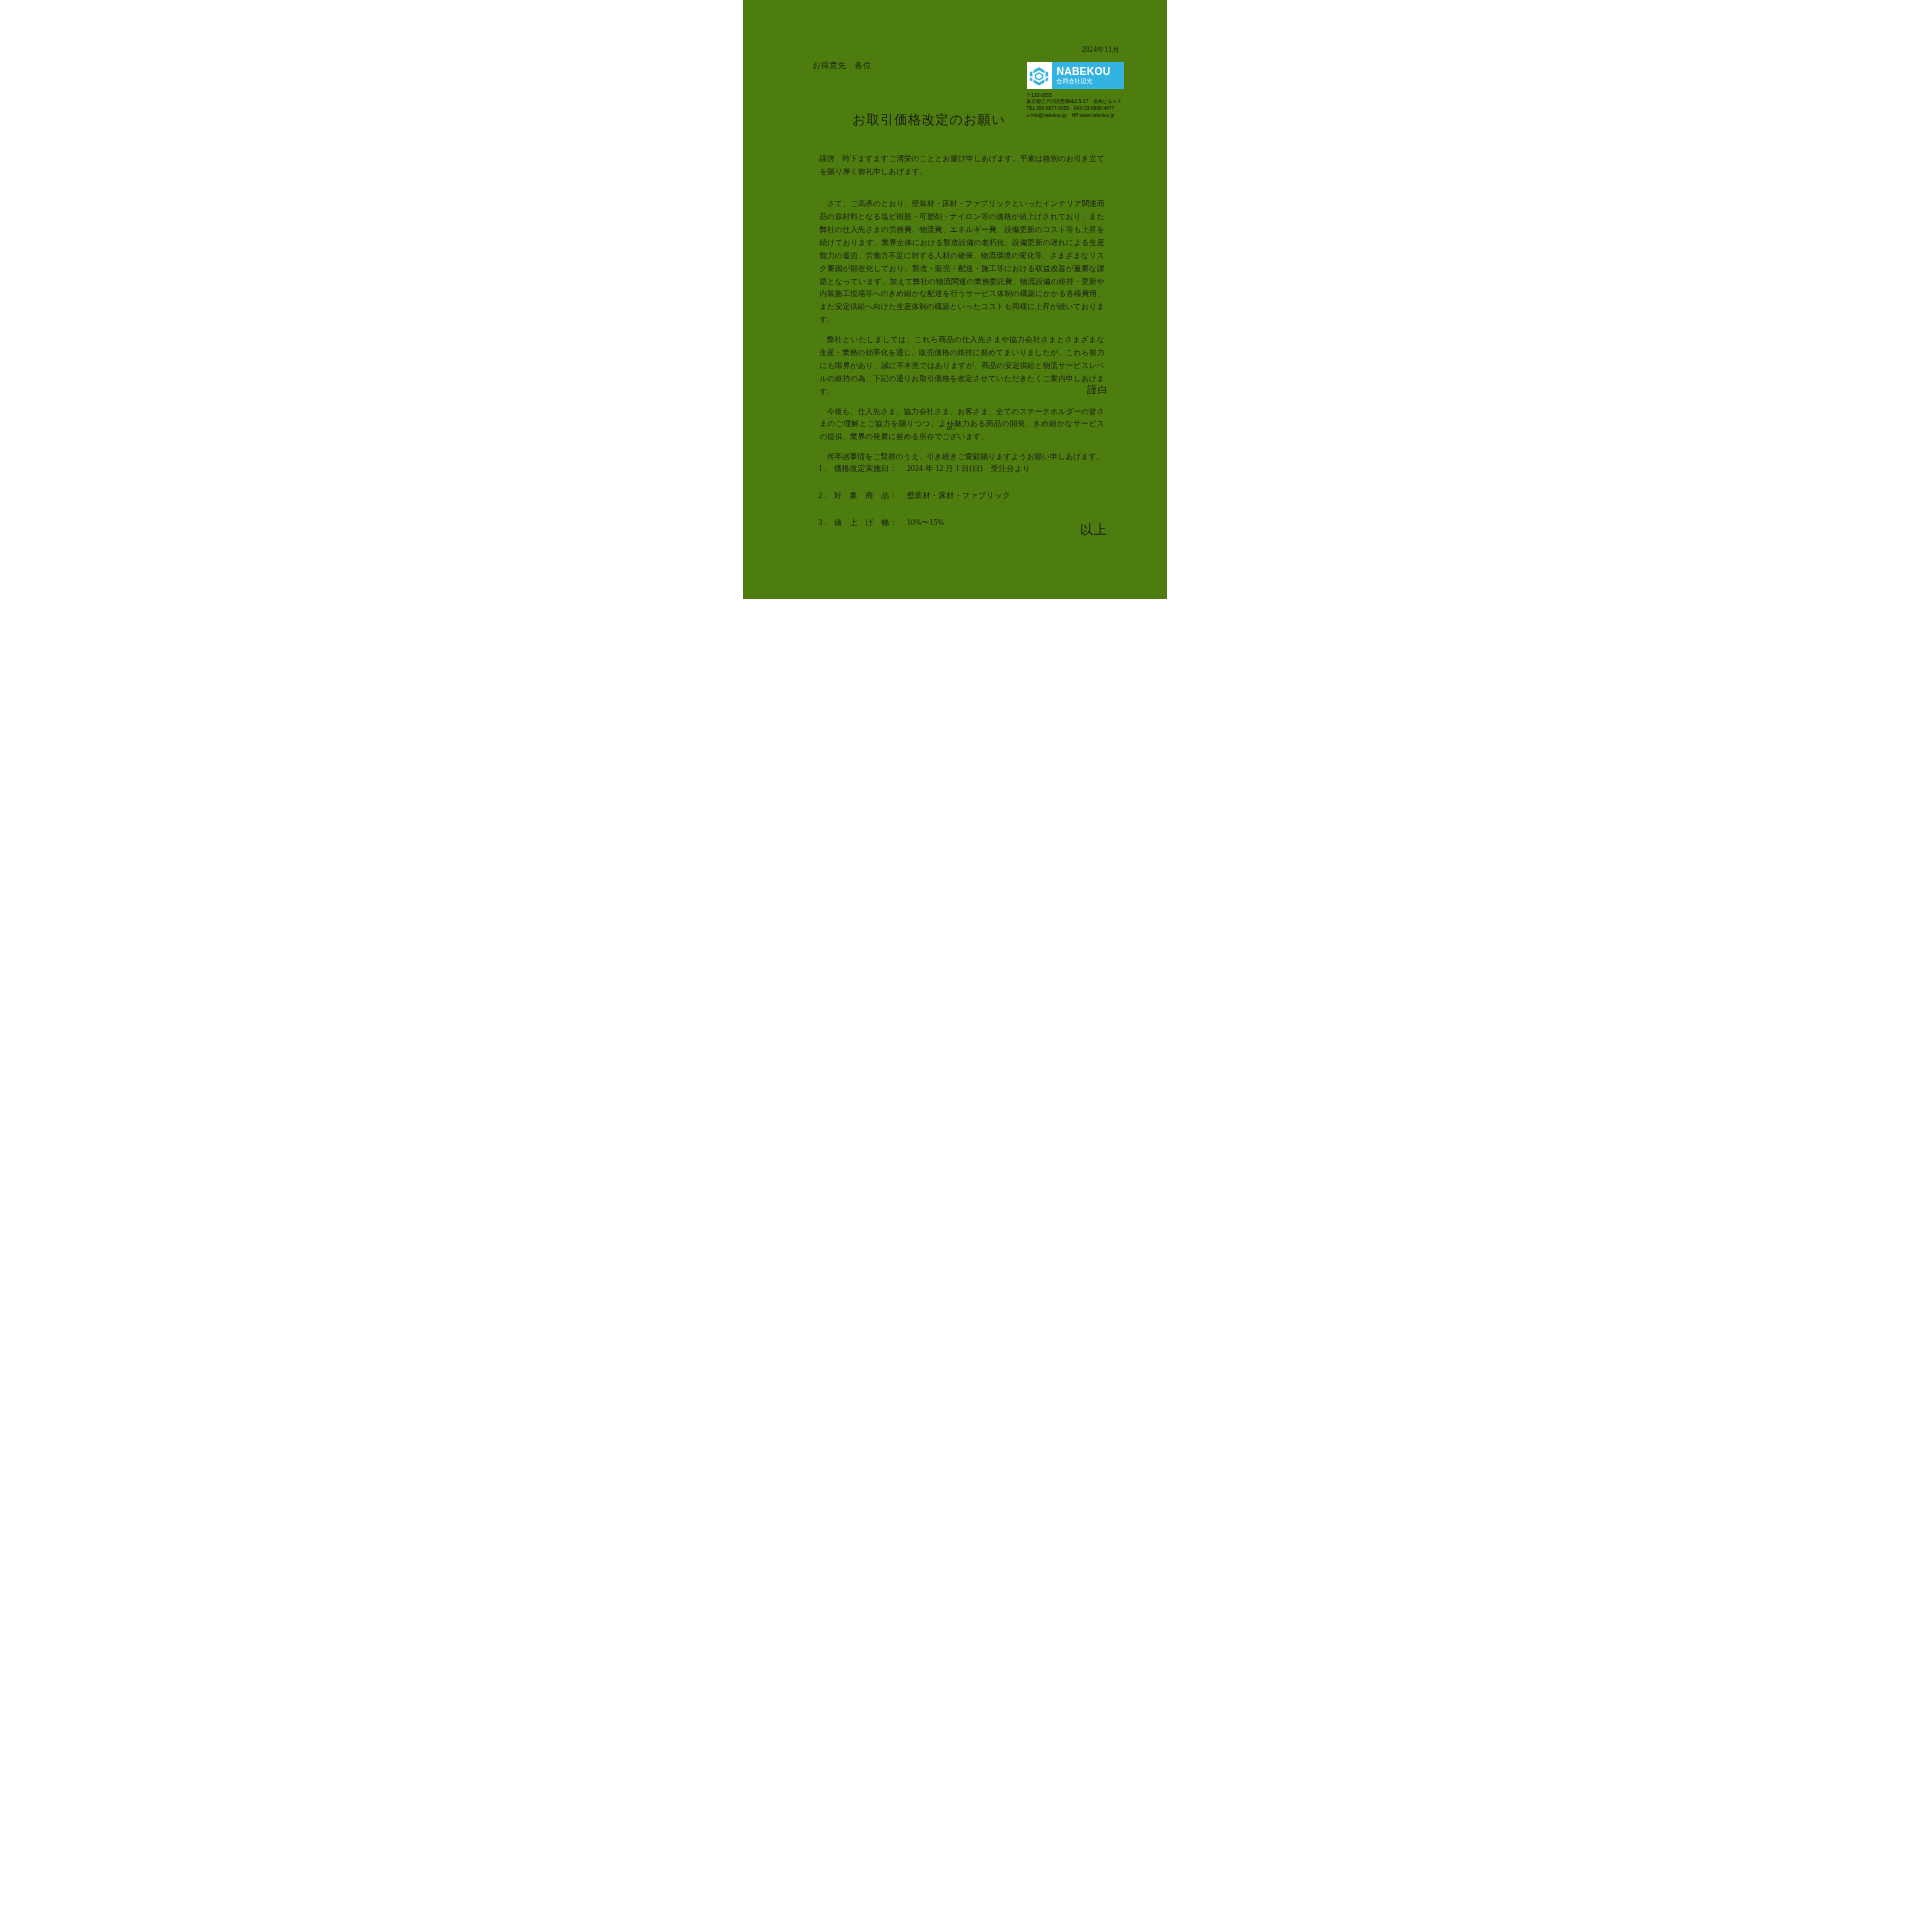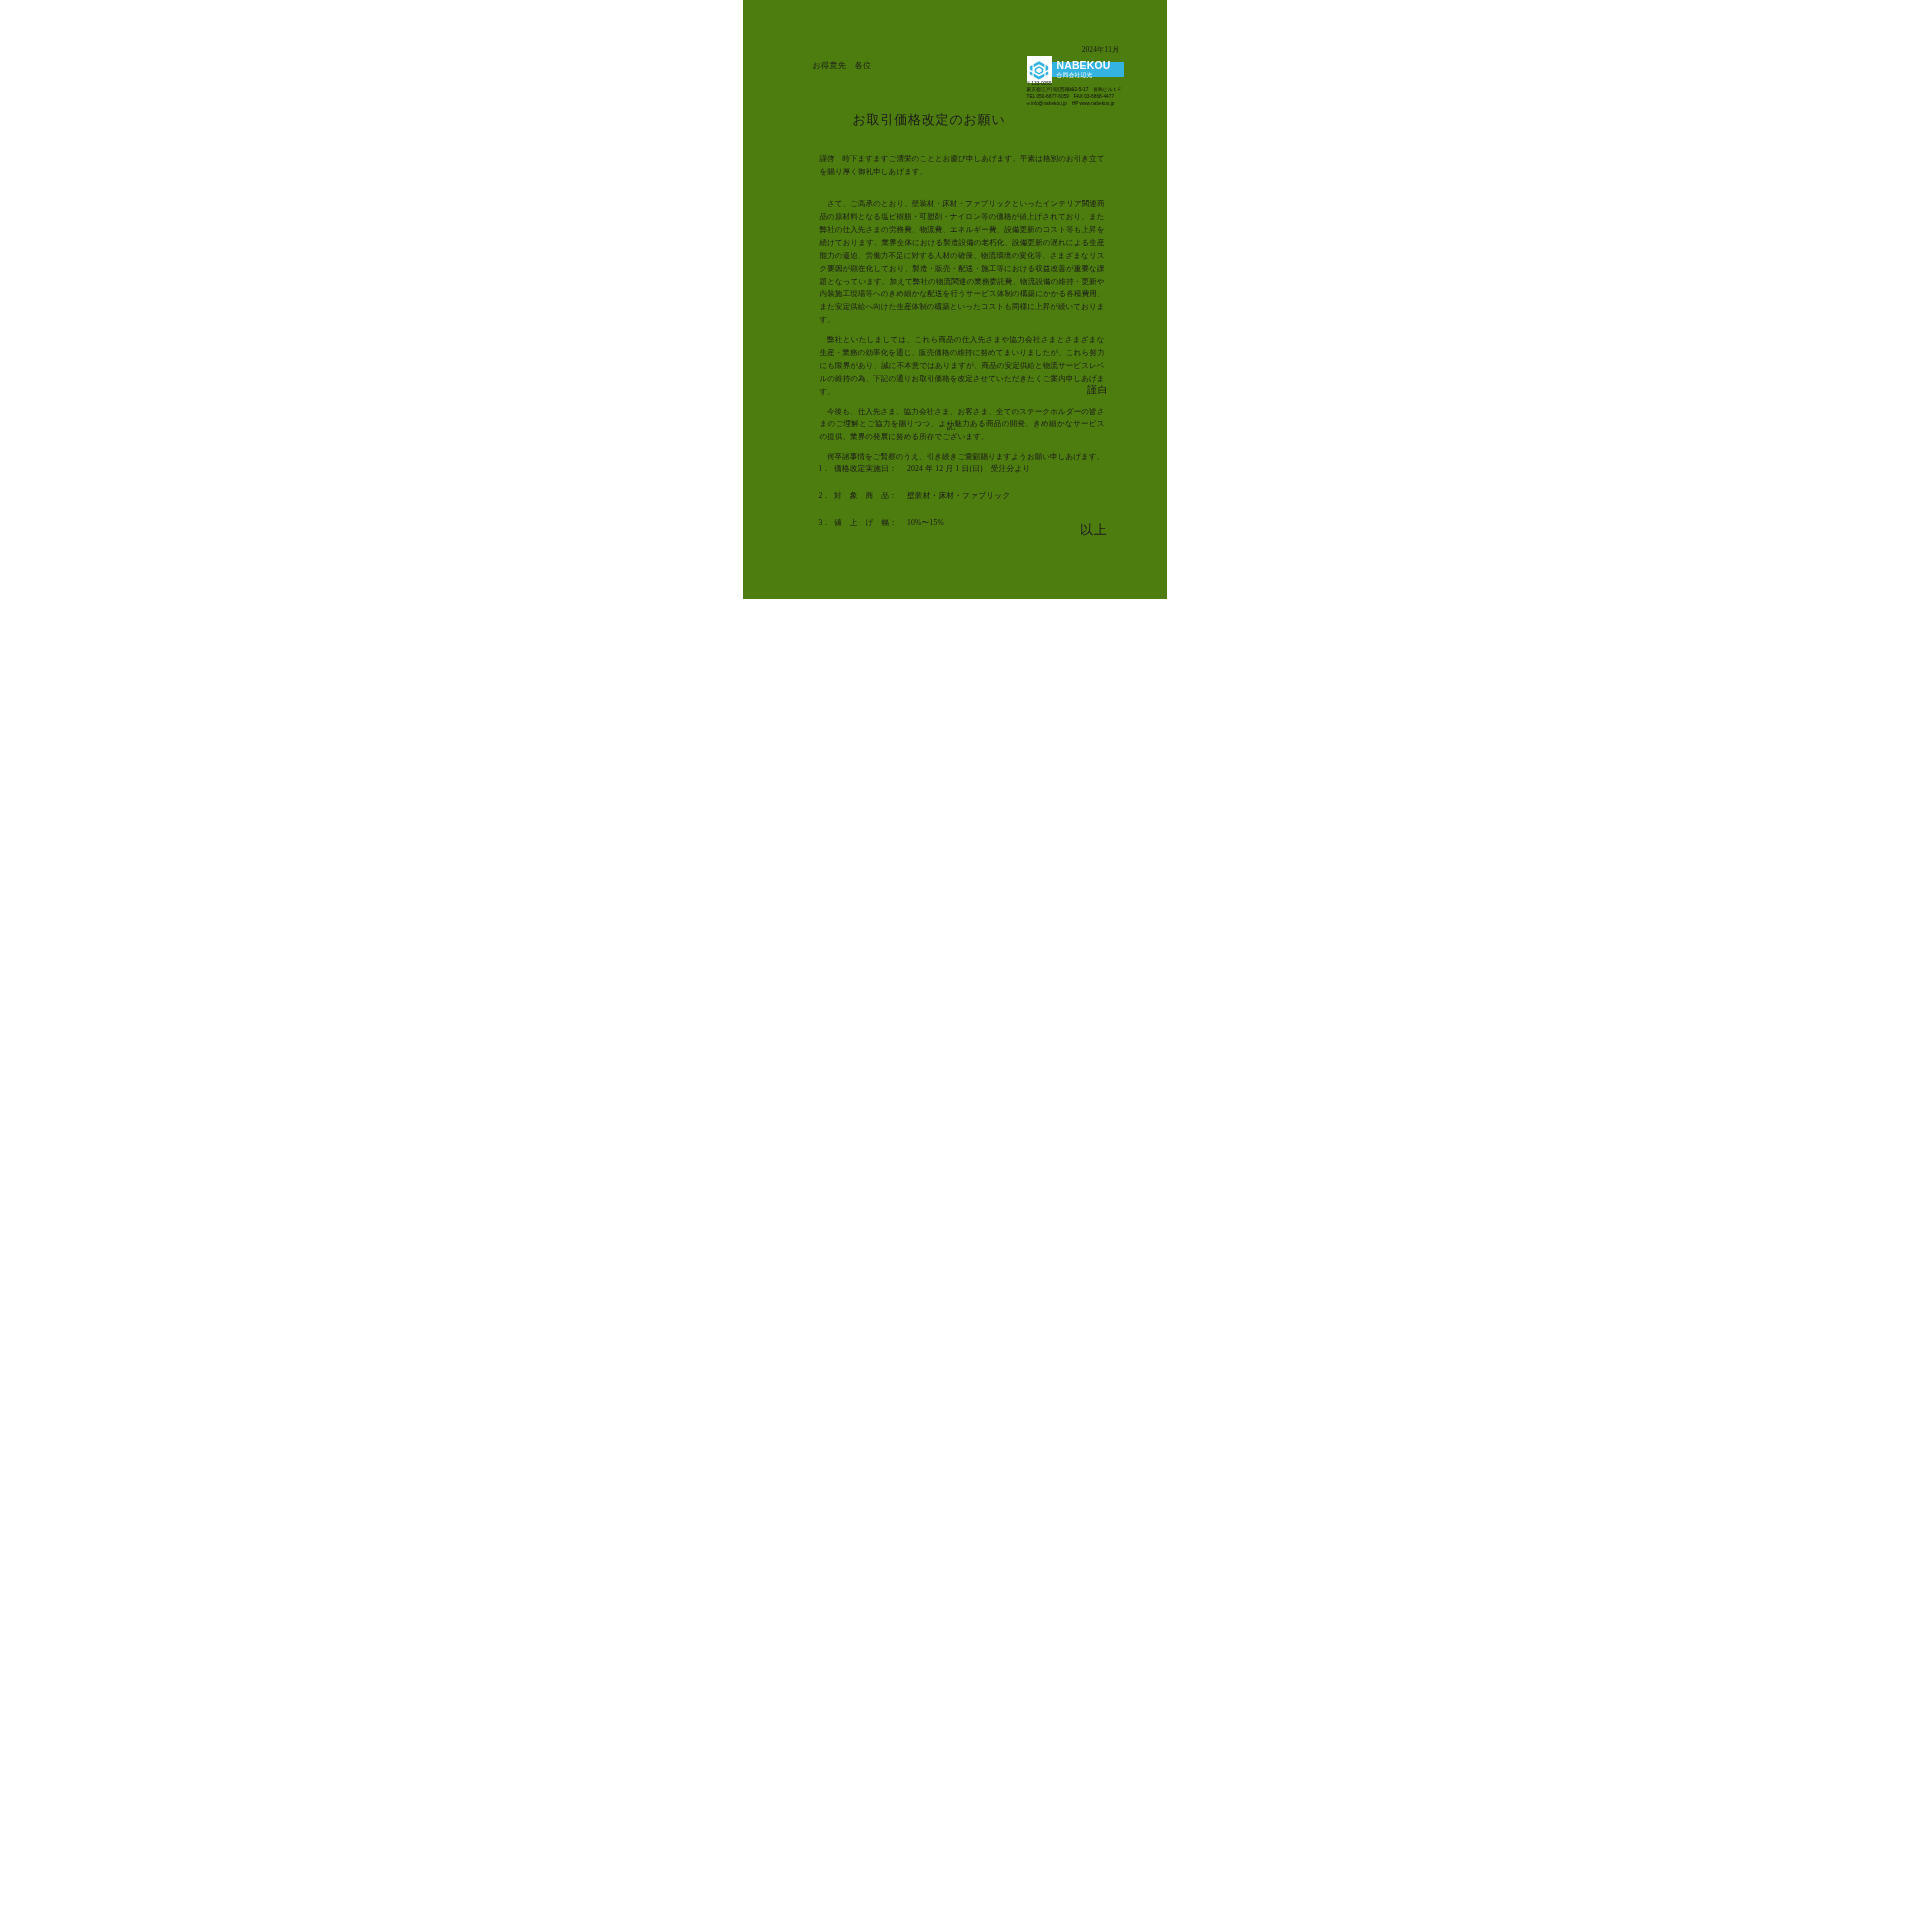--- a/index.html
+++ b/index.html
@@ -42,21 +42,21 @@
   .company-block {
     position: absolute;
     top: 62px;
     left: 284px;
     width: 97px;
   }
   .logo-box {
     display: flex;
     align-items: center;
     background: #34b3e0;
-    height: 15px;
+    height: 27px;
     padding: 0;
     box-sizing: border-box;
   }
   .logo-mark {
     width: 25.4px;
     height: 27px;
     background: #ffffff;
     display: flex;
     align-items: center;
     justify-content: center;

